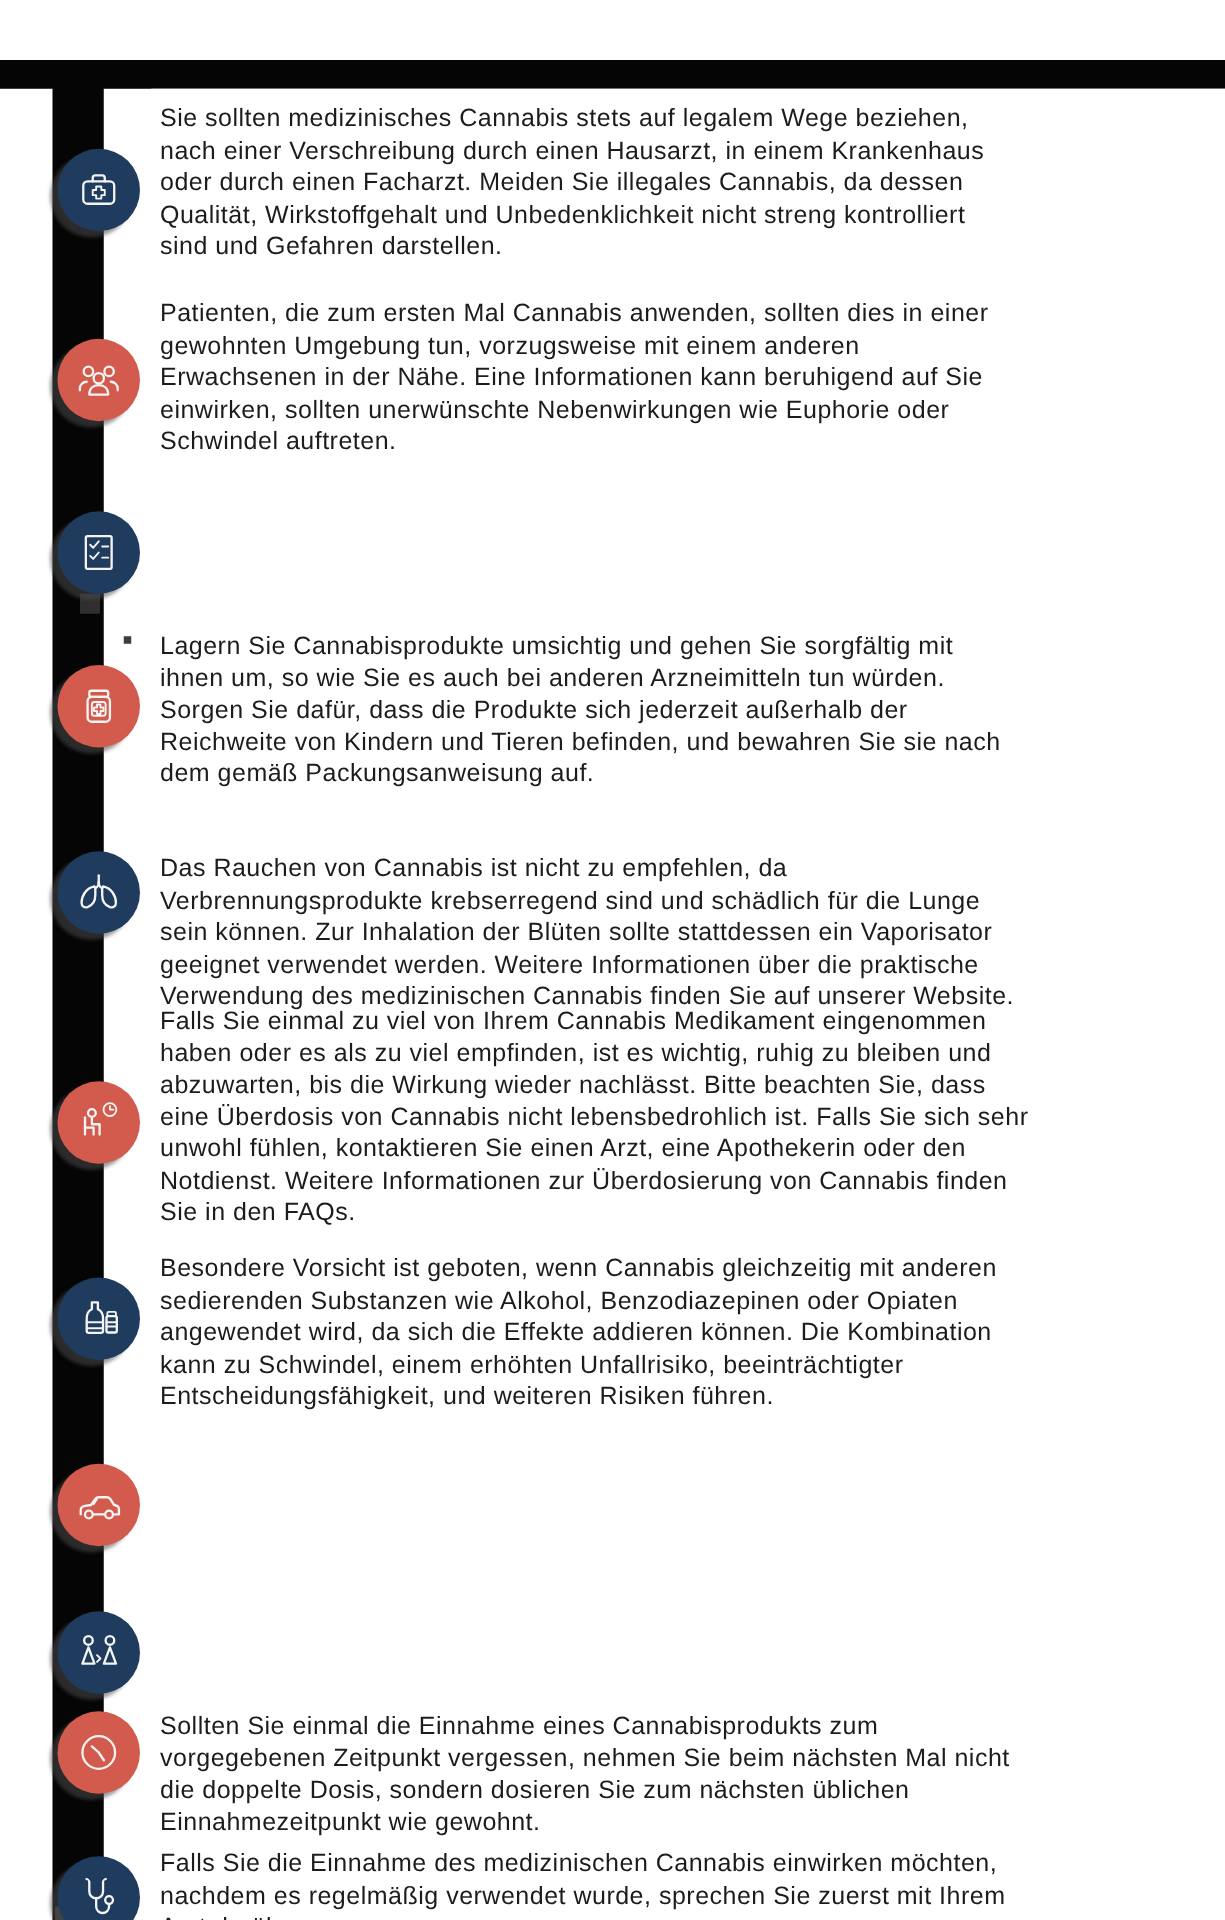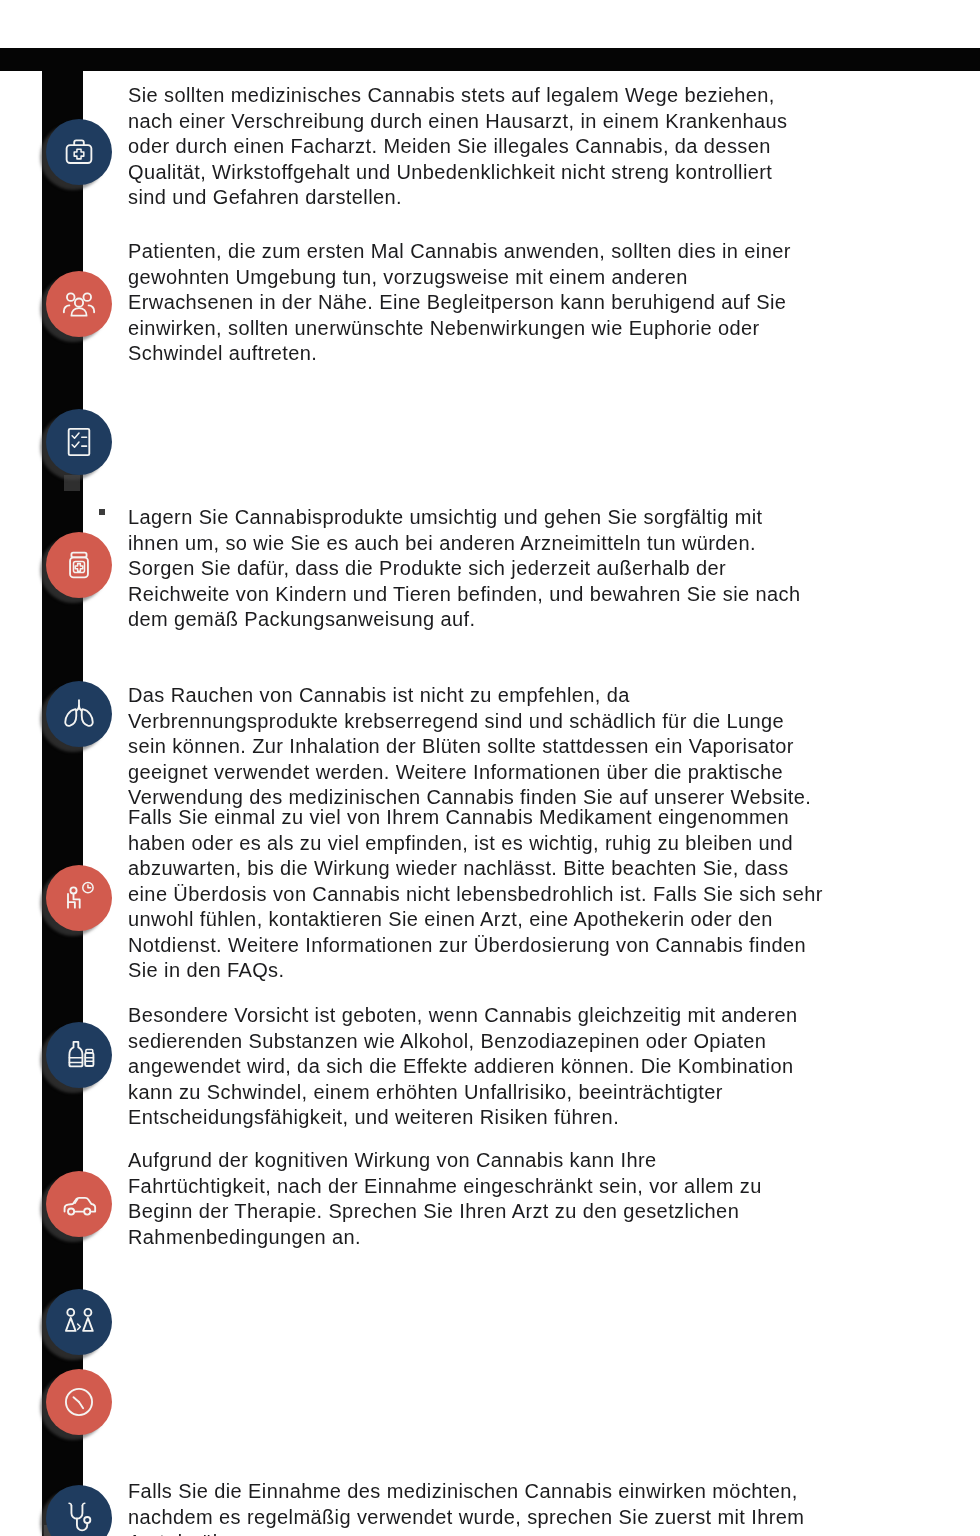--- a/index.html
+++ b/index.html
@@ -62,21 +62,21 @@
       <circle cx="20" cy="22" r="5.5"></circle>
       <circle cx="44" cy="22" r="5.5"></circle>
       <path d="M10 44 v-2 a8 8 0 0 1 8 -8"></path>
       <path d="M54 44 v-2 a8 8 0 0 0 -8 -8"></path>
       <circle cx="32" cy="30" r="6"></circle>
       <path d="M21 49 c0 -7 4.5 -11 11 -11 c6.5 0 11 4 11 11 z"></path>
     </svg>
   </div>
   <div class="para" style="top:191px">Patienten, die zum ersten Mal Cannabis anwenden, sollten dies in einer
 gewohnten Umgebung tun, vorzugsweise mit einem anderen
-Erwachsenen in der Nähe. Eine Begleitperson kann beruhigend auf Sie
+Erwachsenen in der Nähe. Eine Informationen kann beruhigend auf Sie
 einwirken, sollten unerwünschte Nebenwirkungen wie Euphorie oder
 Schwindel auftreten.</div>
 
   <div class="circle" style="top: 361px; background: rgb(31, 60, 95);">
     <svg viewBox="0 0 64 64">
       <rect x="17" y="13" width="30" height="38" rx="2"></rect>
       <path class="thin" d="M22 23 l3.5 3.5 L32 19"></path>
       <path class="thin" d="M36 25 h7"></path>
       <path class="thin" d="M22 36 l3.5 3.5 L32 32"></path>
       <path class="thin" d="M36 38 h7"></path>
@@ -147,42 +147,42 @@
 
   <div class="circle" style="top: 1123px; background: rgb(210, 91, 78);">
     <svg viewBox="0 0 64 64">
       <path d="M11 43 v-5 c0 -3 2 -4.5 5 -5 l7 -1 5 -7 c1 -1.3 2.5 -2 4 -2 h9 c2 0 3.5 0.8 4.5 2.3 l4.5 6.7 c3 0.5 5.5 2 5.5 5 v6 h-5"></path>
       <path class="thin" d="M30 25 l-4 6"></path>
       <circle cx="20.5" cy="43" r="4.5"></circle>
       <circle cx="44" cy="43" r="4.5"></circle>
       <path d="M25.5 43 h13"></path>
     </svg>
   </div>
-  <div class="para" style="top:1100px">Aufgrund der kognitiven Wirkung von Cannabis kann Ihre
-Fahrtüchtigkeit, nach der Einnahme eingeschränkt sein, vor allem zu
-Beginn der Therapie. Sprechen Sie Ihren Arzt zu den gesetzlichen
-Rahmenbedingungen an.</div>
 
   <div class="circle" style="top: 1241px; background: rgb(31, 60, 95);">
     <svg viewBox="0 0 64 64">
       <circle cx="20" cy="18" r="5"></circle>
       <path d="M20 26 L13 45 h14 z"></path>
       <path class="thin" d="M30 35 l4 4 -4 4"></path>
       <circle cx="45" cy="18" r="5"></circle>
       <path d="M45 26 L38 45 h14 z"></path>
     </svg>
   </div>
 
   <div class="circle" style="top: 1321px; background: rgb(210, 91, 78);">
     <svg viewBox="0 0 64 64">
       <circle cx="32" cy="32" r="19"></circle>
       <path d="M32 32 L24 25"></path>
       <path d="M32 32 L38 41"></path>
     </svg>
   </div>
+  <div class="para" style="top:1321px">Sollten Sie einmal die Einnahme eines Cannabisprodukts zum
+vorgegebenen Zeitpunkt vergessen, nehmen Sie beim nächsten Mal nicht
+die doppelte Dosis, sondern dosieren Sie zum nächsten üblichen
+Einnahmezeitpunkt wie gewohnt.</div>
 
   <div class="circle" style="top: 1437px; background: rgb(31, 60, 95);">
     <svg viewBox="0 0 64 64">
       <path d="M21 14 v11 a8 8 0 0 0 16 0 V14"></path>
       <path class="thin" d="M21 14 c0 -2 -2 -3.5 -3.5 -3.5 M37 14 c0 -2 2 -3.5 3.5 -3.5"></path>
       <path d="M29 32.5 v10 a7.5 7.5 0 0 0 15 0 v-3"></path>
       <circle cx="44" cy="35" r="4.5"></circle>
     </svg>
   </div>
   <div class="para" style="top:1431px">Falls Sie die Einnahme des medizinischen Cannabis einwirken möchten,

